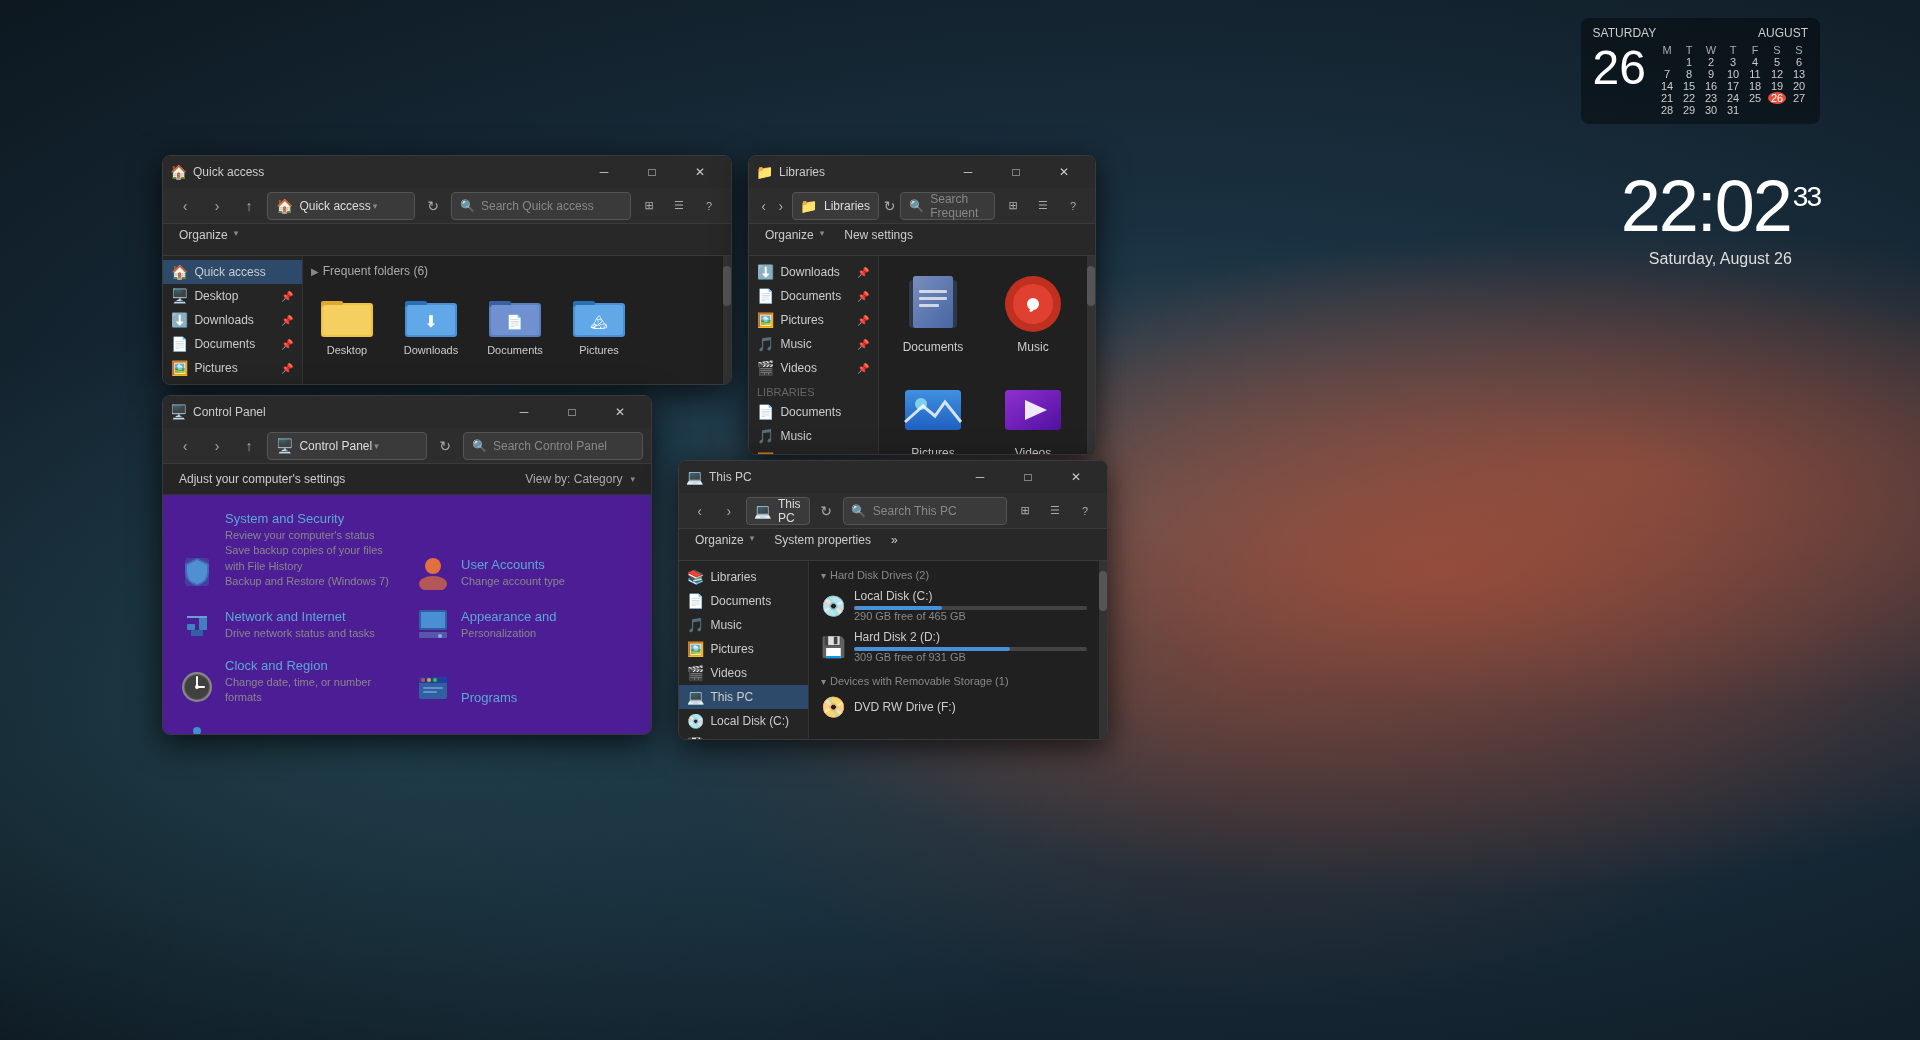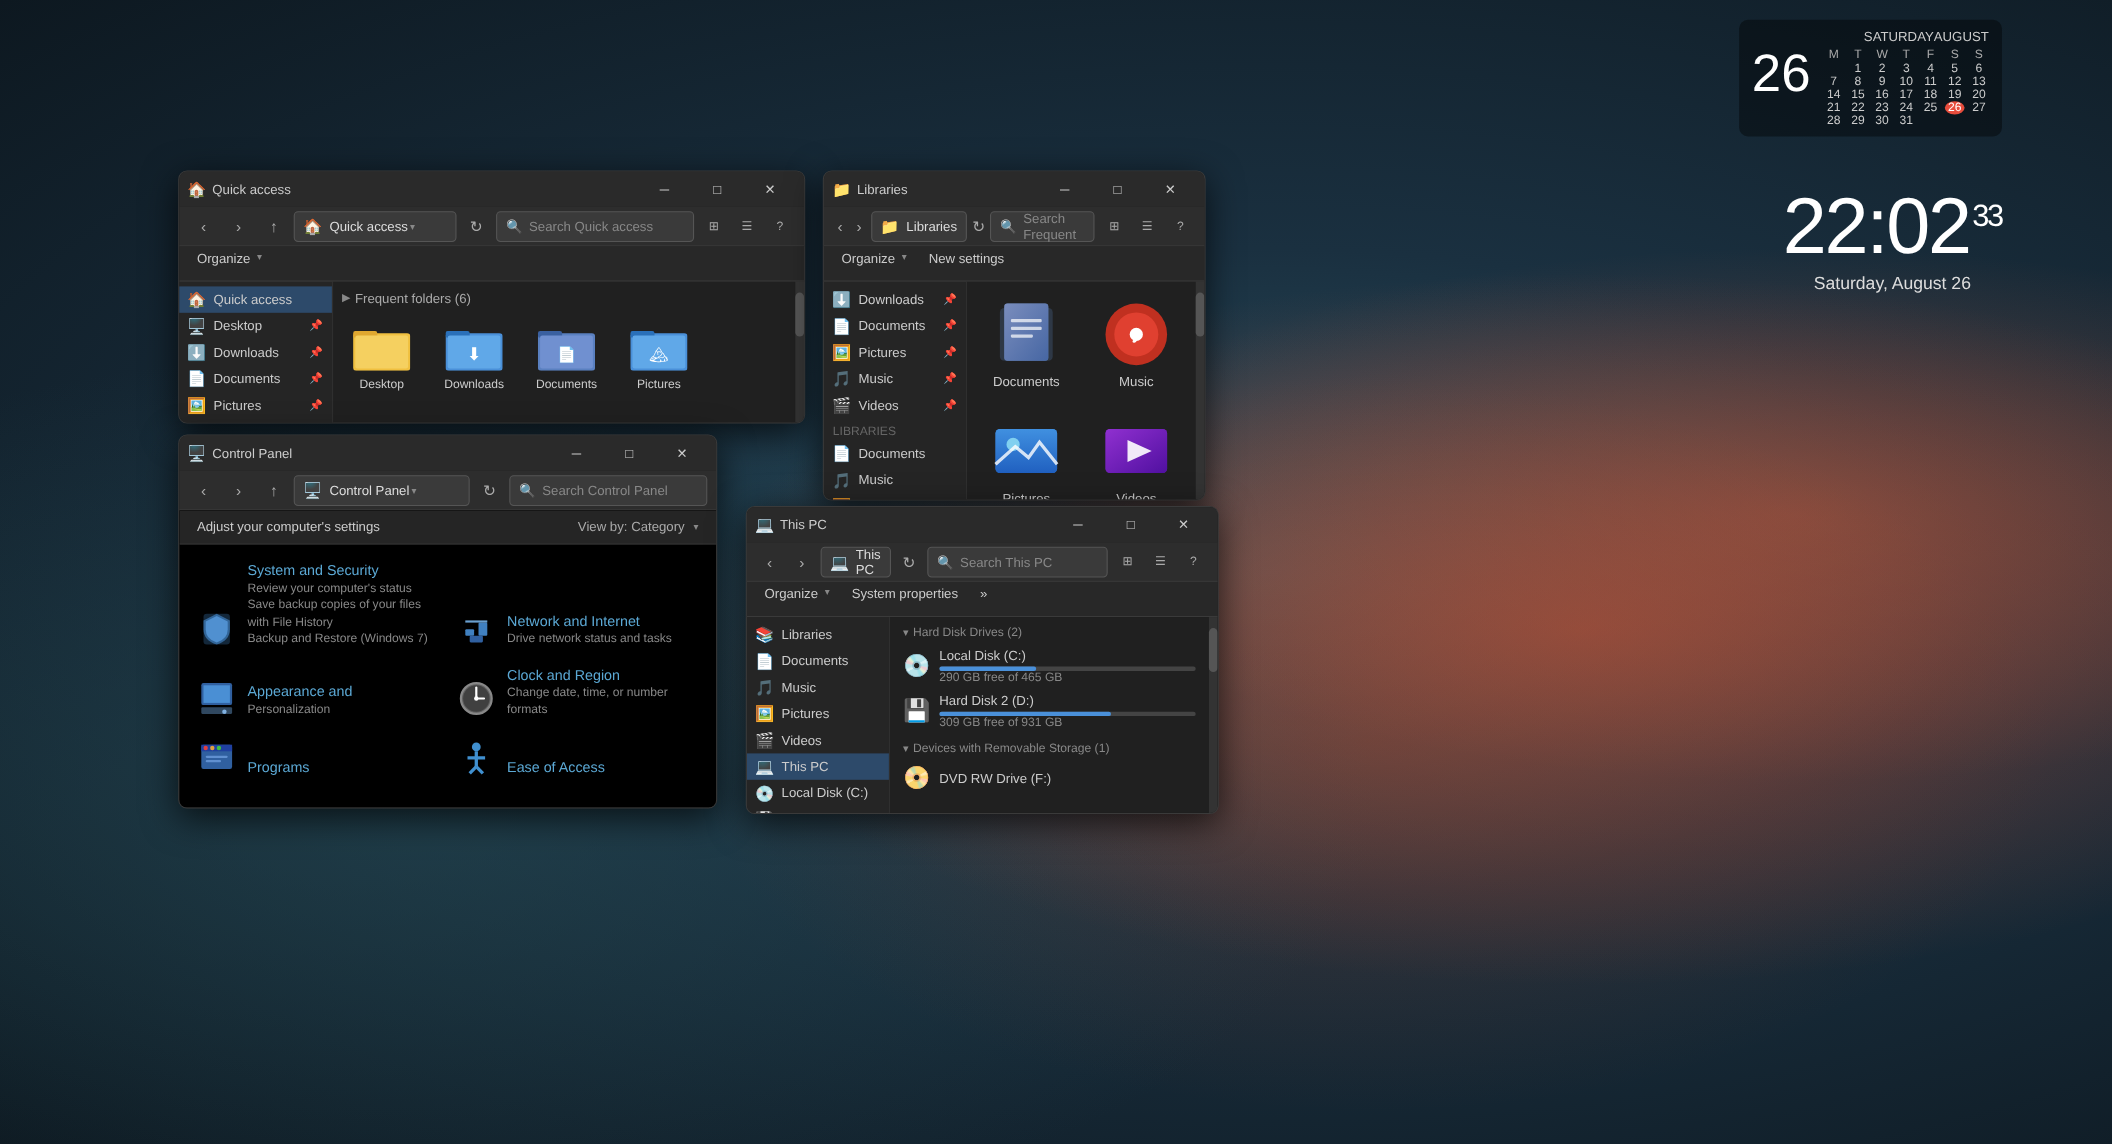--- a/index.html
+++ b/index.html
@@ -257,21 +257,21 @@
     
     #win-controlpanel {
       left: 162px;
       top: 395px;
       width: 490px;
       height: 340px;
     }
     .cp-body {
       flex: 1;
       overflow: auto;
-      background: #000000;
+      background: #4c1d95;
     }
     .cp-header {
       display: flex;
       align-items: center;
       justify-content: space-between;
       padding: 8px 16px;
       background: #252525;
       border-bottom: 1px solid #333;
     }
     .cp-header-text { font-size: 12px; color: #ccc; }
@@ -450,21 +450,21 @@
       top: 18px;
       right: 100px;
       z-index: 5;
       background: rgba(0,0,0,0.4);
       border-radius: 8px;
       padding: 8px 12px;
       color: white;
     }
     .cal-header {
       display: flex;
-      justify-content: flex-end;
+      justify-content: space-between;
       font-size: 12px;
       color: #ccc;
       margin-bottom: 4px;
     }
     .cal-day-big {
       font-size: 48px;
       font-weight: 200;
       line-height: 1;
       color: white;
     }
@@ -772,20 +772,32 @@
               <path d="M18 4 L30 10 L30 18 Q30 28 18 32 Q6 28 6 18 L6 10 Z" fill="#4080c0" opacity="0.7"></path>
               <path d="M18 6 L28 11 L28 18 Q28 27 18 30 Q8 27 8 18 L8 11 Z" fill="#5090d0"></path>
             </svg>
         </div>
         <div class="cp-item-text">
           <div class="cp-item-title">System and Security</div>
           <div class="cp-item-sub">Review your computer's status<br>Save backup copies of your files with File History<br>Backup and Restore (Windows 7)</div>
         </div>
       </div>
 
+      <div class="cp-item">
+        <div class="cp-item-icon">
+          <svg width="36" height="36" viewBox="0 0 36 36">
+              <circle cx="18" cy="12" r="8" fill="#e07040"></circle>
+              <ellipse cx="18" cy="30" rx="14" ry="8" fill="#e07040" opacity="0.7"></ellipse>
+            </svg>
+        </div>
+        <div class="cp-item-text">
+          <div class="cp-item-title">User Accounts</div>
+          <div class="cp-item-sub">Change account type</div>
+        </div>
+      </div>
 
       <div class="cp-item">
         <div class="cp-item-icon">
           <svg width="36" height="36" viewBox="0 0 36 36">
               <rect x="8" y="18" width="8" height="6" rx="1" fill="#4080c0"></rect>
               <rect x="20" y="12" width="8" height="12" rx="1" fill="#4080c0"></rect>
               <rect x="8" y="10" width="20" height="2" fill="#6aa0d0"></rect>
               <rect x="12" y="24" width="12" height="6" rx="1" fill="#3060a0"></rect>
             </svg>
         </div>

